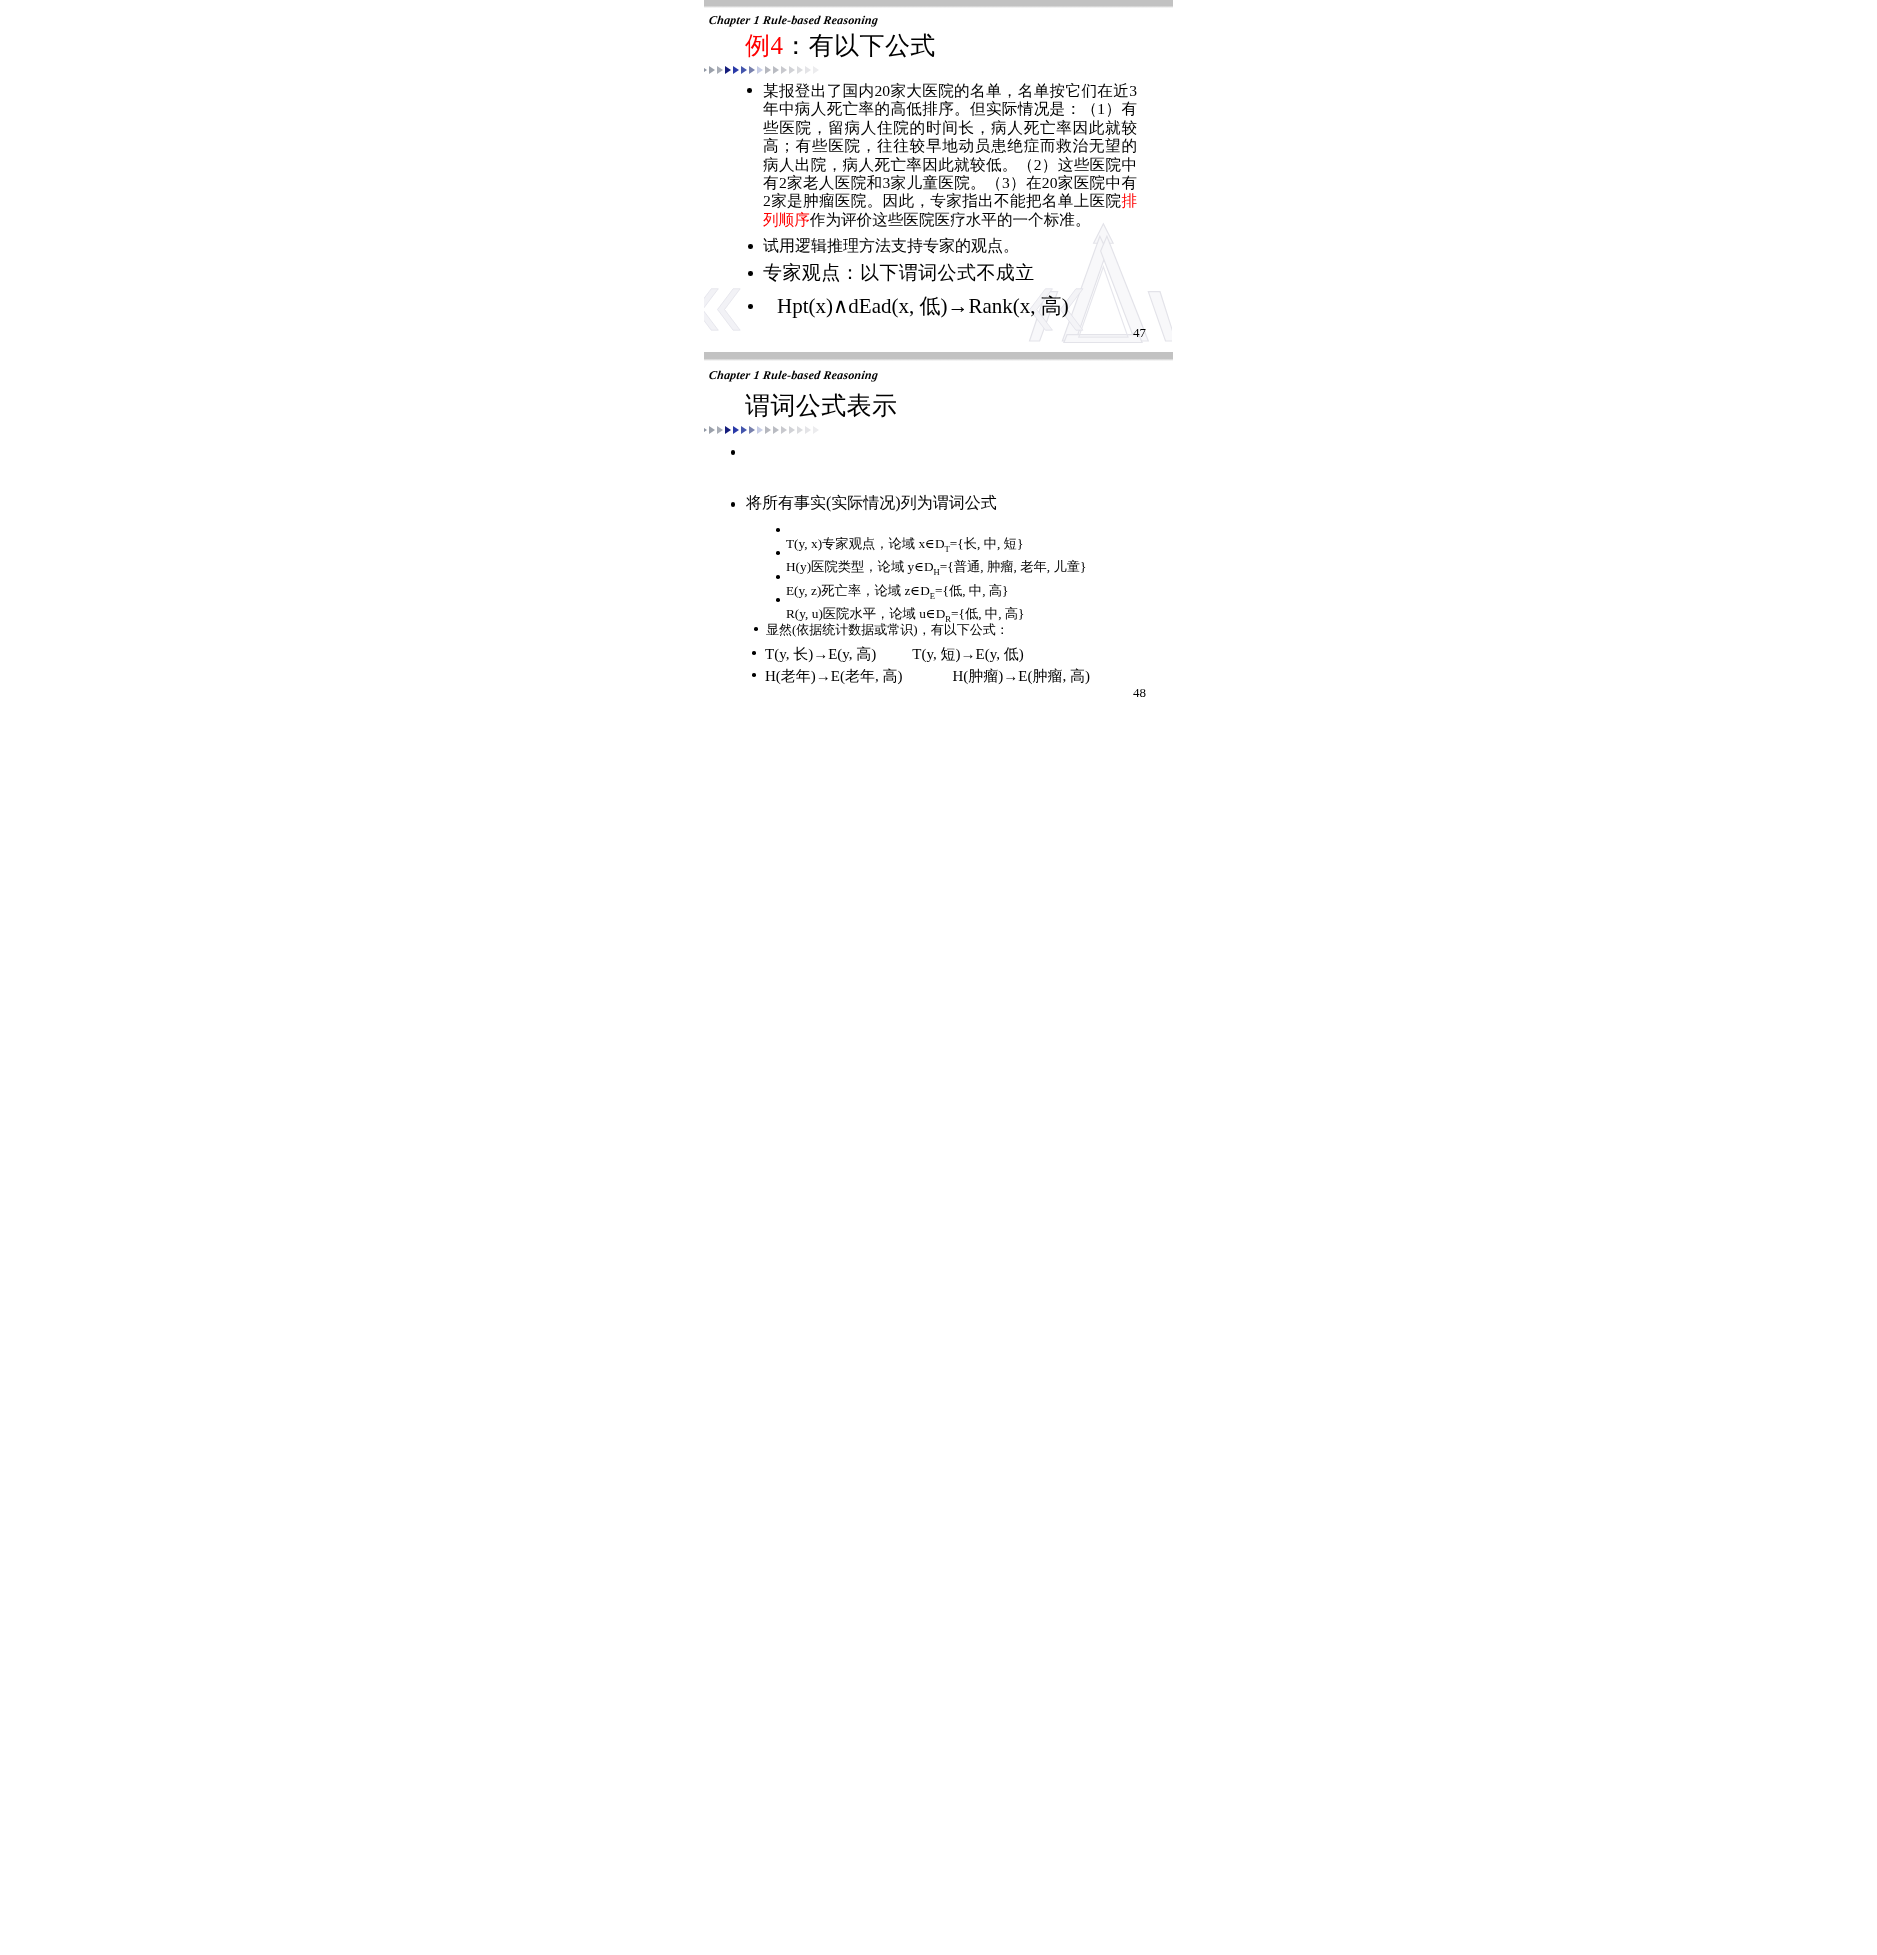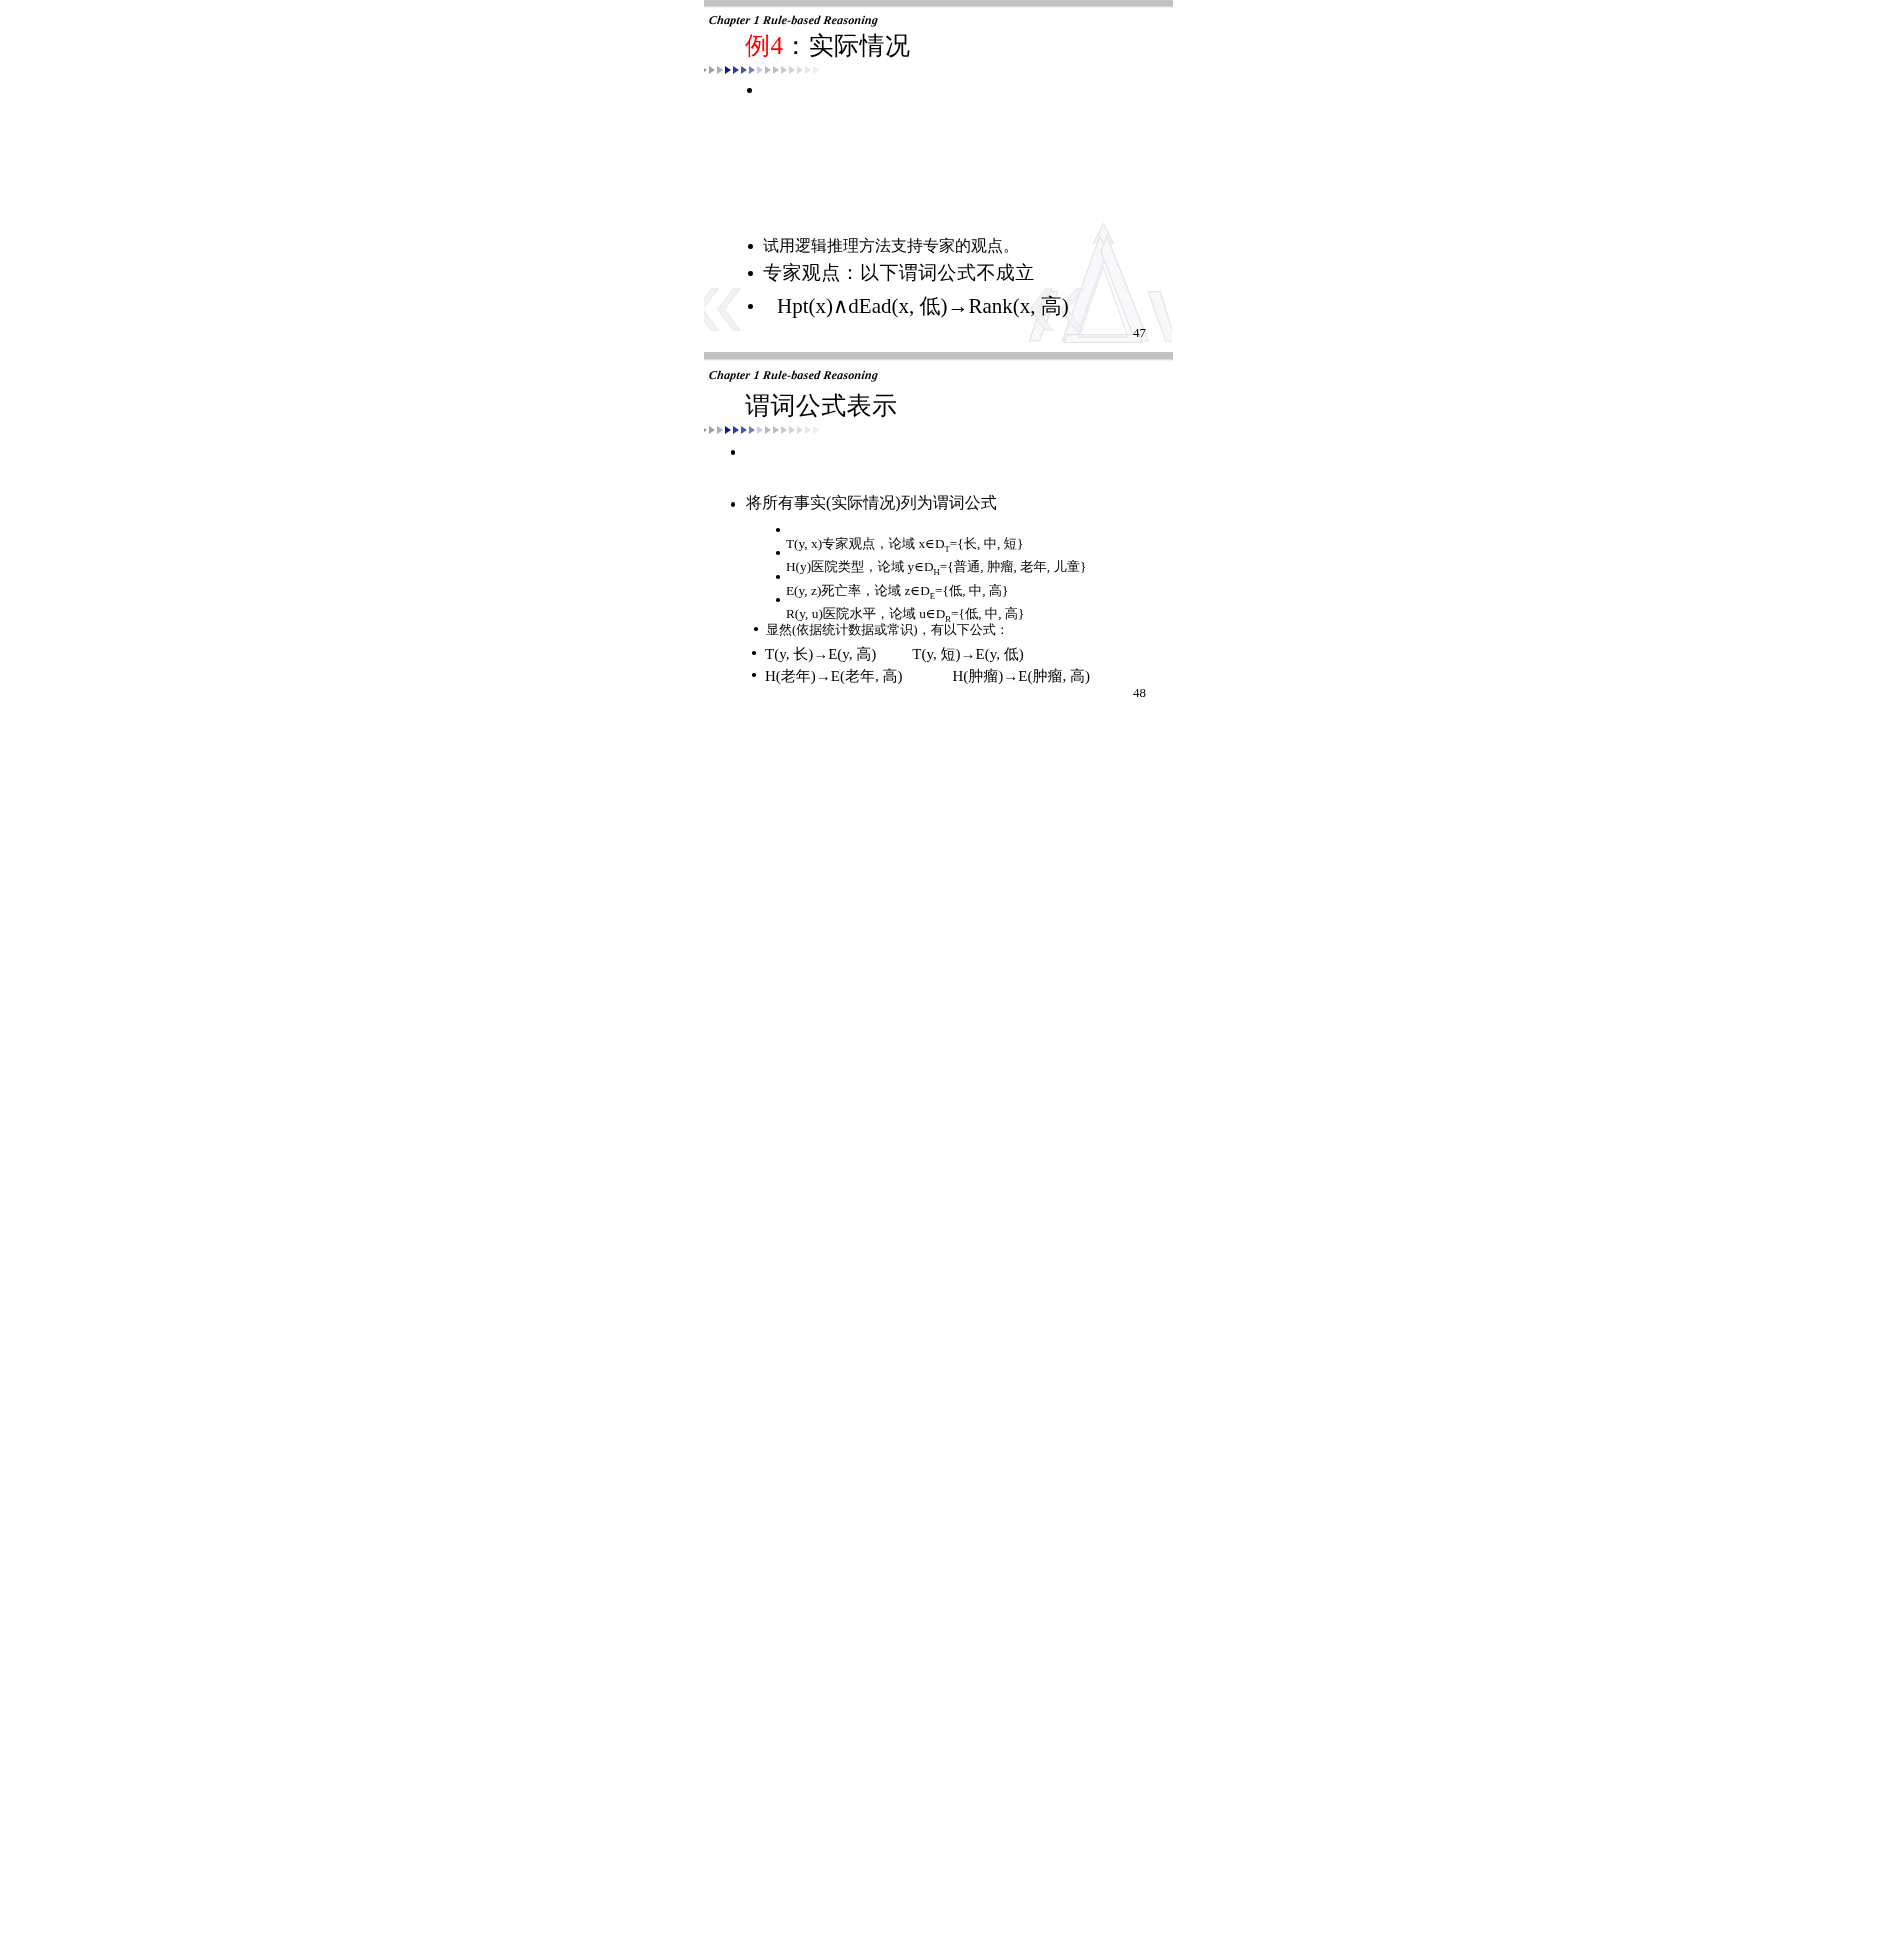--- a/index.html
+++ b/index.html
@@ -82,41 +82,42 @@
       <g fill="#f2f2f6" stroke="#e2e2e9" stroke-width="2">
         <path d="M62,2 L22,55 62,108 44,108 4,55 44,2 Z"></path>
         <path d="M118,2 L78,55 118,108 100,108 60,55 100,2 Z"></path>
       </g>
     </svg>
 
     <div class="topbar" style="background: linear-gradient(rgb(194, 194, 194) 0%, rgb(194, 194, 194) 72%, rgb(255, 255, 255) 100%);"></div>
 
     <div class="chapter">Chapter 1 Rule-based Reasoning</div>
 
-    <h1 class="title"><span class="red" style="color: rgb(255, 0, 0);">例4</span><span>：实际情况</span></h1>
+    <h1 class="title"><span class="red" style="color: rgb(255, 0, 0);">例4</span><span>：有以下公式</span></h1>
 
     <div class="chev-row">
         <span class="chev" style="border-left-color: rgb(144, 151, 164);"></span>
         <span class="chev" style="border-left-color: rgb(155, 161, 171);"></span>
         <span class="chev" style="border-left-color: rgb(168, 173, 182);"></span>
         <span class="chev" style="border-left-color: rgb(21, 29, 124);"></span>
         <span class="chev" style="border-left-color: rgb(42, 58, 168);"></span>
         <span class="chev" style="border-left-color: rgb(67, 85, 173);"></span>
         <span class="chev" style="border-left-color: rgb(120, 129, 174);"></span>
         <span class="chev" style="border-left-color: rgb(199, 205, 229);"></span>
         <span class="chev" style="border-left-color: rgb(181, 183, 190);"></span>
         <span class="chev" style="border-left-color: rgb(186, 188, 194);"></span>
         <span class="chev" style="border-left-color: rgb(200, 201, 206);"></span>
         <span class="chev" style="border-left-color: rgb(209, 210, 214);"></span>
         <span class="chev" style="border-left-color: rgb(218, 219, 222);"></span>
         <span class="chev" style="border-left-color: rgb(228, 228, 231);"></span>
         <span class="chev" style="border-left-color: rgb(236, 236, 238);"></span>
       </div>
 
     <span class="dot" style="left:43px;top:88px"></span>
+    <p class="txt para"><span>某报登出了国内20家大医院的名单，名单按它们在近3年中病人死亡率的高低排序。但实际情况是：（1）有些医院，留病人住院的时间长，病人死亡率因此就较高；有些医院，往往较早地动员患绝症而救治无望的病人出院，病人死亡率因此就较低。（2）这些医院中有2家老人医院和3家儿童医院。（3）在20家医院中有2家是肿瘤医院。因此，专家指出不能把名单上医院</span><span class="red" style="color: rgb(255, 0, 0);">排列顺序</span><span>作为评价这些医院医疗水平的一个标准。</span></p>
 
     <span class="dot" style="left:44px;top:244px"></span>
     <p class="txt b-try">试用逻辑推理方法支持专家的观点。</p>
 
     <span class="dot" style="left:44px;top:271px"></span>
     <p class="txt b-expert">专家观点：以下谓词公式不成立</p>
 
     <span class="dot" style="left:44px;top:304px"></span>
     <p class="txt b-formula">Hpt(x)∧dEad(x, 低)→Rank(x, 高)</p>
 

